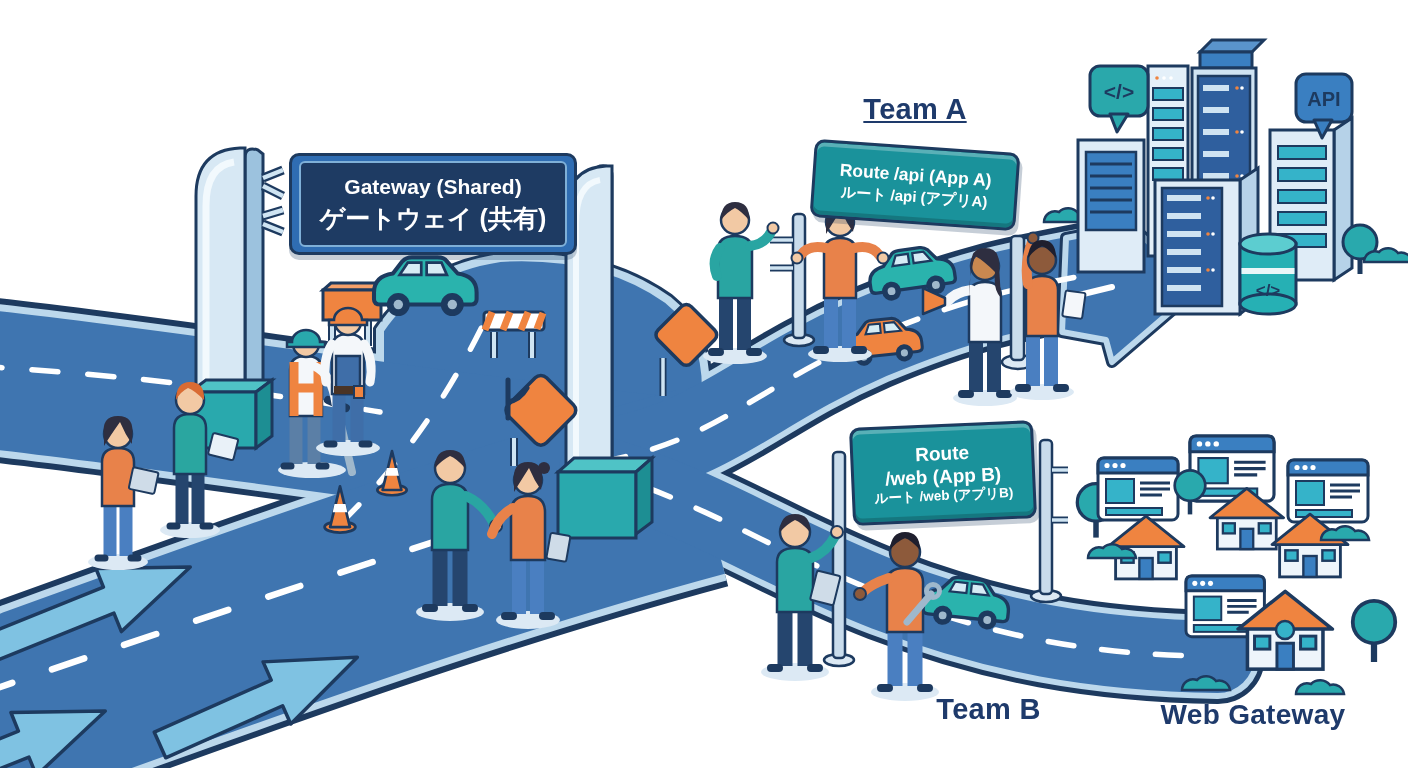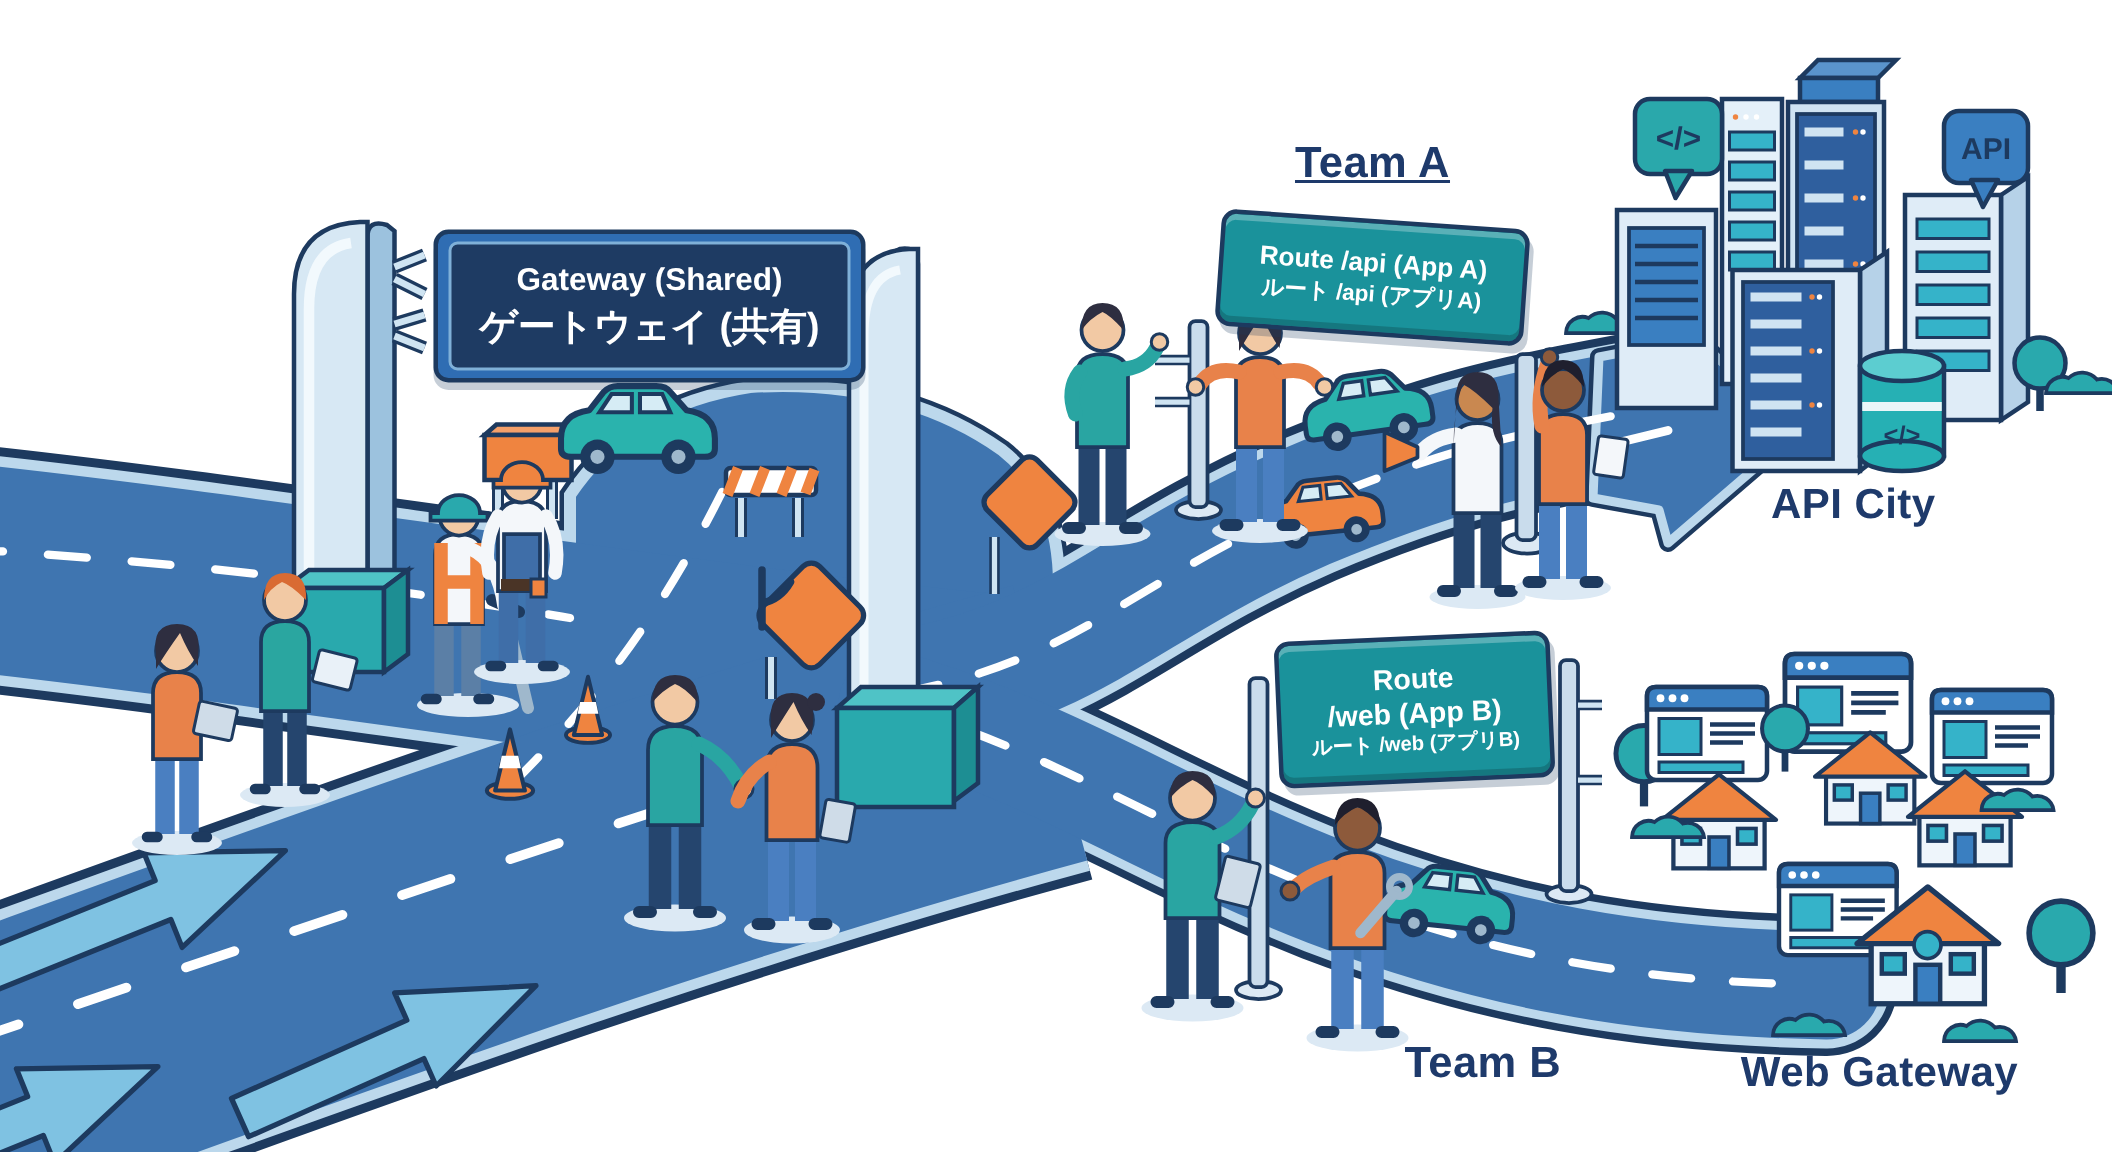--- a/index.html
+++ b/index.html
@@ -434,16 +434,15 @@
 </div>
 
 <div class="sign teal-sign tb">
   <div class="tb-l1">Route</div>
   <div class="tb-l2">/web (App B)</div>
   <div class="tb-l3">ルート /web (アプリB)</div>
 </div>
 
 <div class="lbl" style="left:845px;top:93px;width:140px;text-decoration:underline;">Team A</div>
 <div class="lbl" style="left:916px;top:693px;width:145px;">Team B</div>
-<div class="lbl" style="left:1163px;top:320px;width:145px;font-size:28px;">API City</div>
 <div class="lbl" style="left:1158px;top:699px;width:190px;font-size:28px;">Web Gateway</div>
 
 </div>
 
 </body></html>

